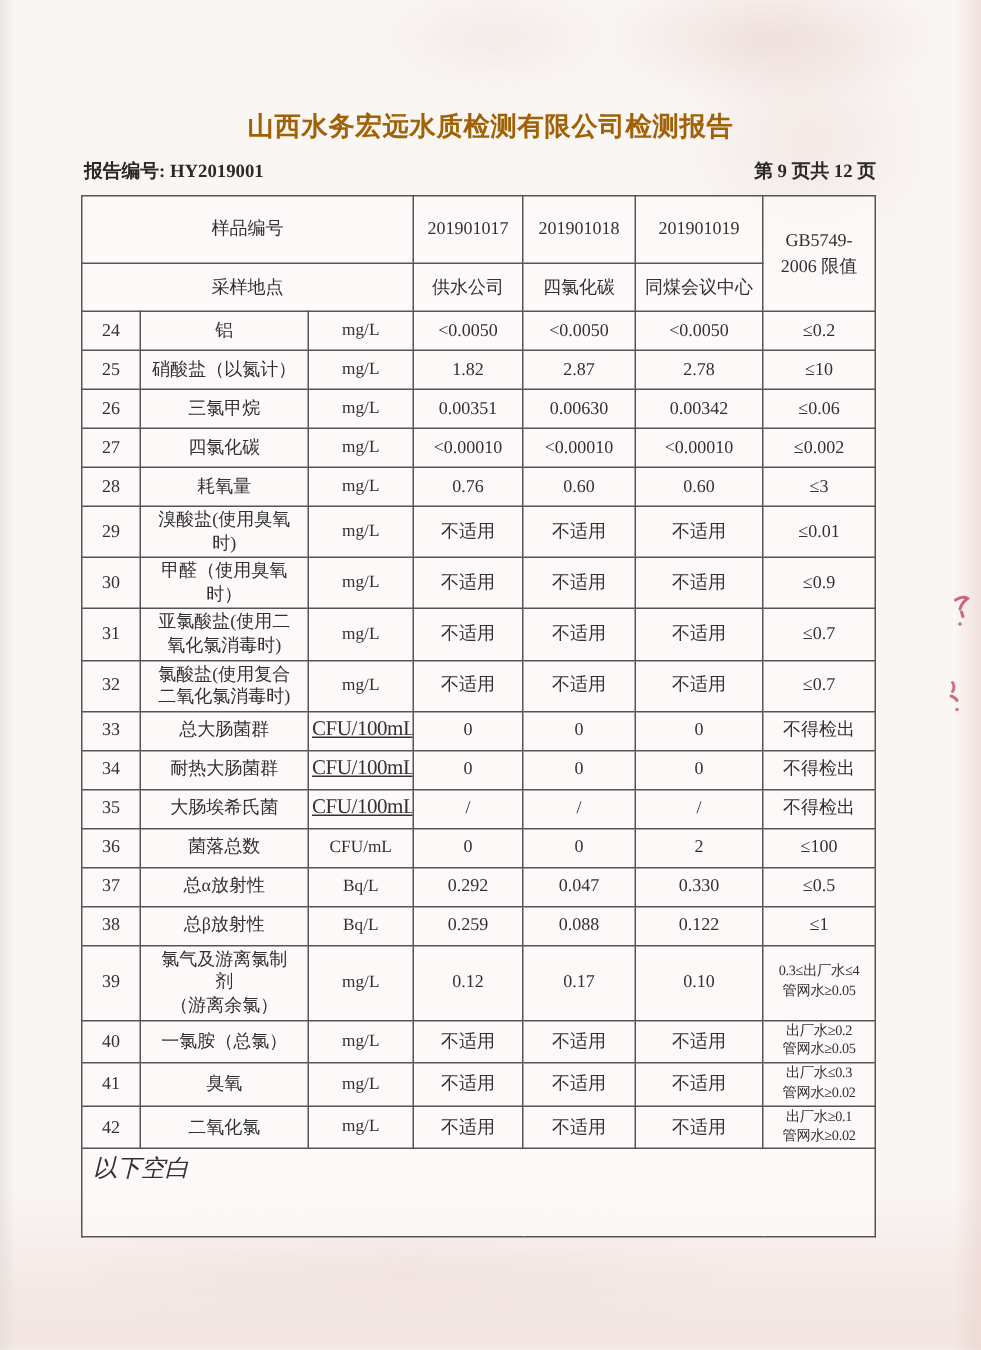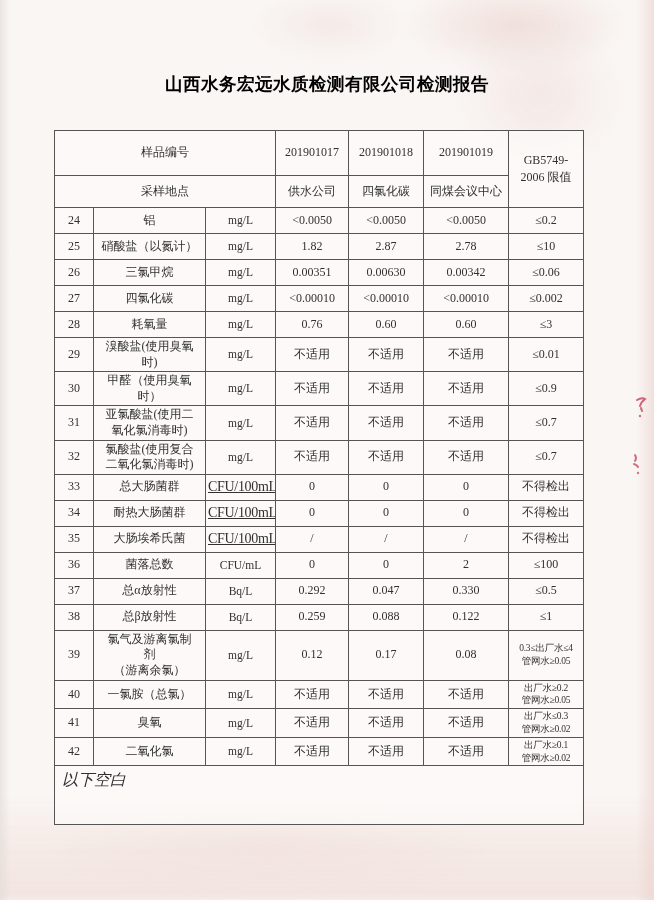--- a/index.html
+++ b/index.html
@@ -18,21 +18,21 @@
   .b3{left:250px;top:-10px;width:160px;height:70px;background:radial-gradient(ellipse at center,rgba(233,211,206,.35),rgba(233,211,206,0) 70%);filter:blur(7px);}
   .b4{left:0;top:795px;width:654px;height:105px;background:linear-gradient(180deg,rgba(243,227,222,0) 0%,rgba(240,221,215,.5) 55%,rgba(236,215,209,.55) 100%);filter:blur(3px);}
   .b5{left:636px;top:0;width:18px;height:900px;background:linear-gradient(90deg,rgba(232,204,199,0),rgba(230,198,193,.45));}
   .b6{left:0;top:0;width:10px;height:900px;background:linear-gradient(90deg,rgba(205,198,195,.35),rgba(205,198,195,0));}
   .b7{left:60px;top:815px;width:420px;height:70px;background:radial-gradient(ellipse at center,rgba(238,219,213,.4),rgba(238,219,213,0) 75%);filter:blur(8px);}
 
   .title{
     position:absolute;left:0;top:72px;width:654px;
     text-align:center;
     font-family:"Liberation Sans","DejaVu Sans",sans-serif;
-    font-size:17.5px;font-weight:bold;color:#000000;
+    font-size:17.5px;font-weight:bold;color:#a16207;
     letter-spacing:.5px;
   }
   .meta{
     position:absolute;left:54px;top:106px;width:530px;height:18px;
     font-size:12.5px;font-weight:bold;color:#2a2a2a;
   }
   .meta .report-no{position:absolute;left:2px;top:0;}
   .meta .page-ind{position:absolute;right:0;top:0;}
 
   table.report{
@@ -77,20 +77,24 @@
   <div class="blotch b1"></div>
   <div class="blotch b2"></div>
   <div class="blotch b3"></div>
   <div class="blotch b4"></div>
   <div class="blotch b5"></div>
   <div class="blotch b6"></div>
   <div class="blotch b7"></div>
 
   <div class="title">山西水务宏远水质检测有限公司检测报告</div>
 
+  <div class="meta">
+    <span class="report-no">报告编号: HY2019001</span>
+    <span class="page-ind">第 9 页共 12 页</span>
+  </div>
 
   <table class="report">
     <colgroup>
       <col style="width:39px">
         <col style="width:112px">
         <col style="width:70px">
       <col style="width:73px">
         <col style="width:75px">
         <col style="width:85px">
       <col style="width:75px">
@@ -254,21 +258,21 @@
           <td class="c-limit">≤1</td>
         </tr>
         <tr>
           <td class="c-num">39</td>
           <td class="c-name">氯气及游离氯制
 剂
 （游离余氯）</td>
           <td class="c-unit">mg/L</td>
           <td class="c-val">0.12</td>
           <td class="c-val">0.17</td>
-          <td class="c-val">0.08</td>
+          <td class="c-val">0.10</td>
           <td class="c-limit multiline">0.3≤出厂水≤4
 管网水≥0.05</td>
         </tr>
         <tr>
           <td class="c-num">40</td>
           <td class="c-name">一氯胺（总氯）</td>
           <td class="c-unit">mg/L</td>
           <td class="c-val">不适用</td>
           <td class="c-val">不适用</td>
           <td class="c-val">不适用</td>

